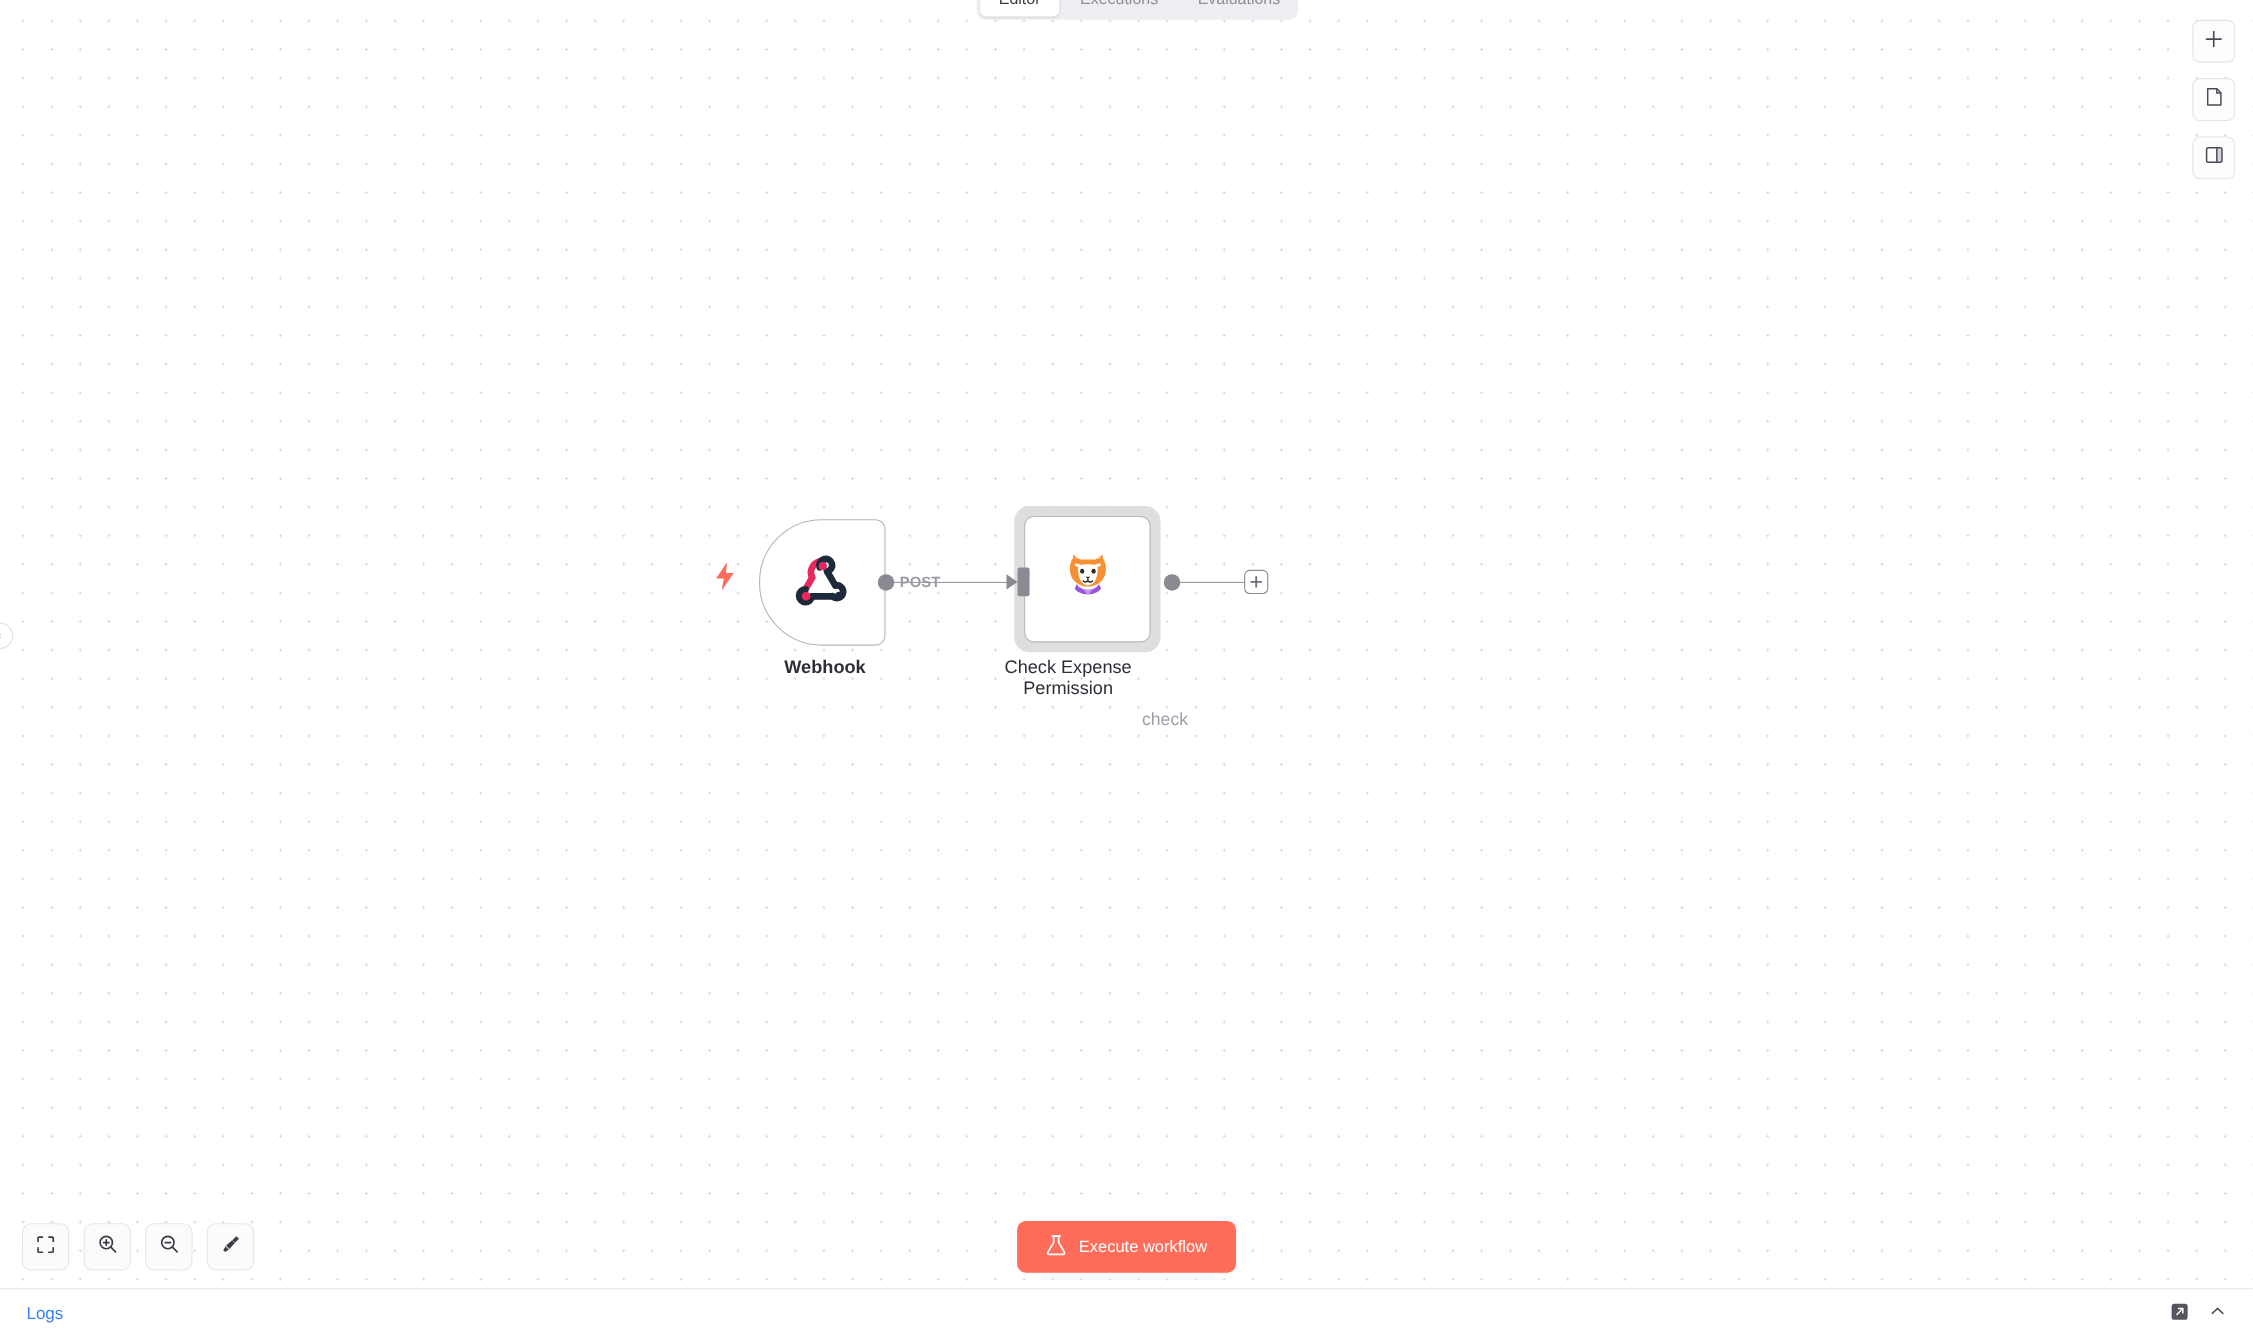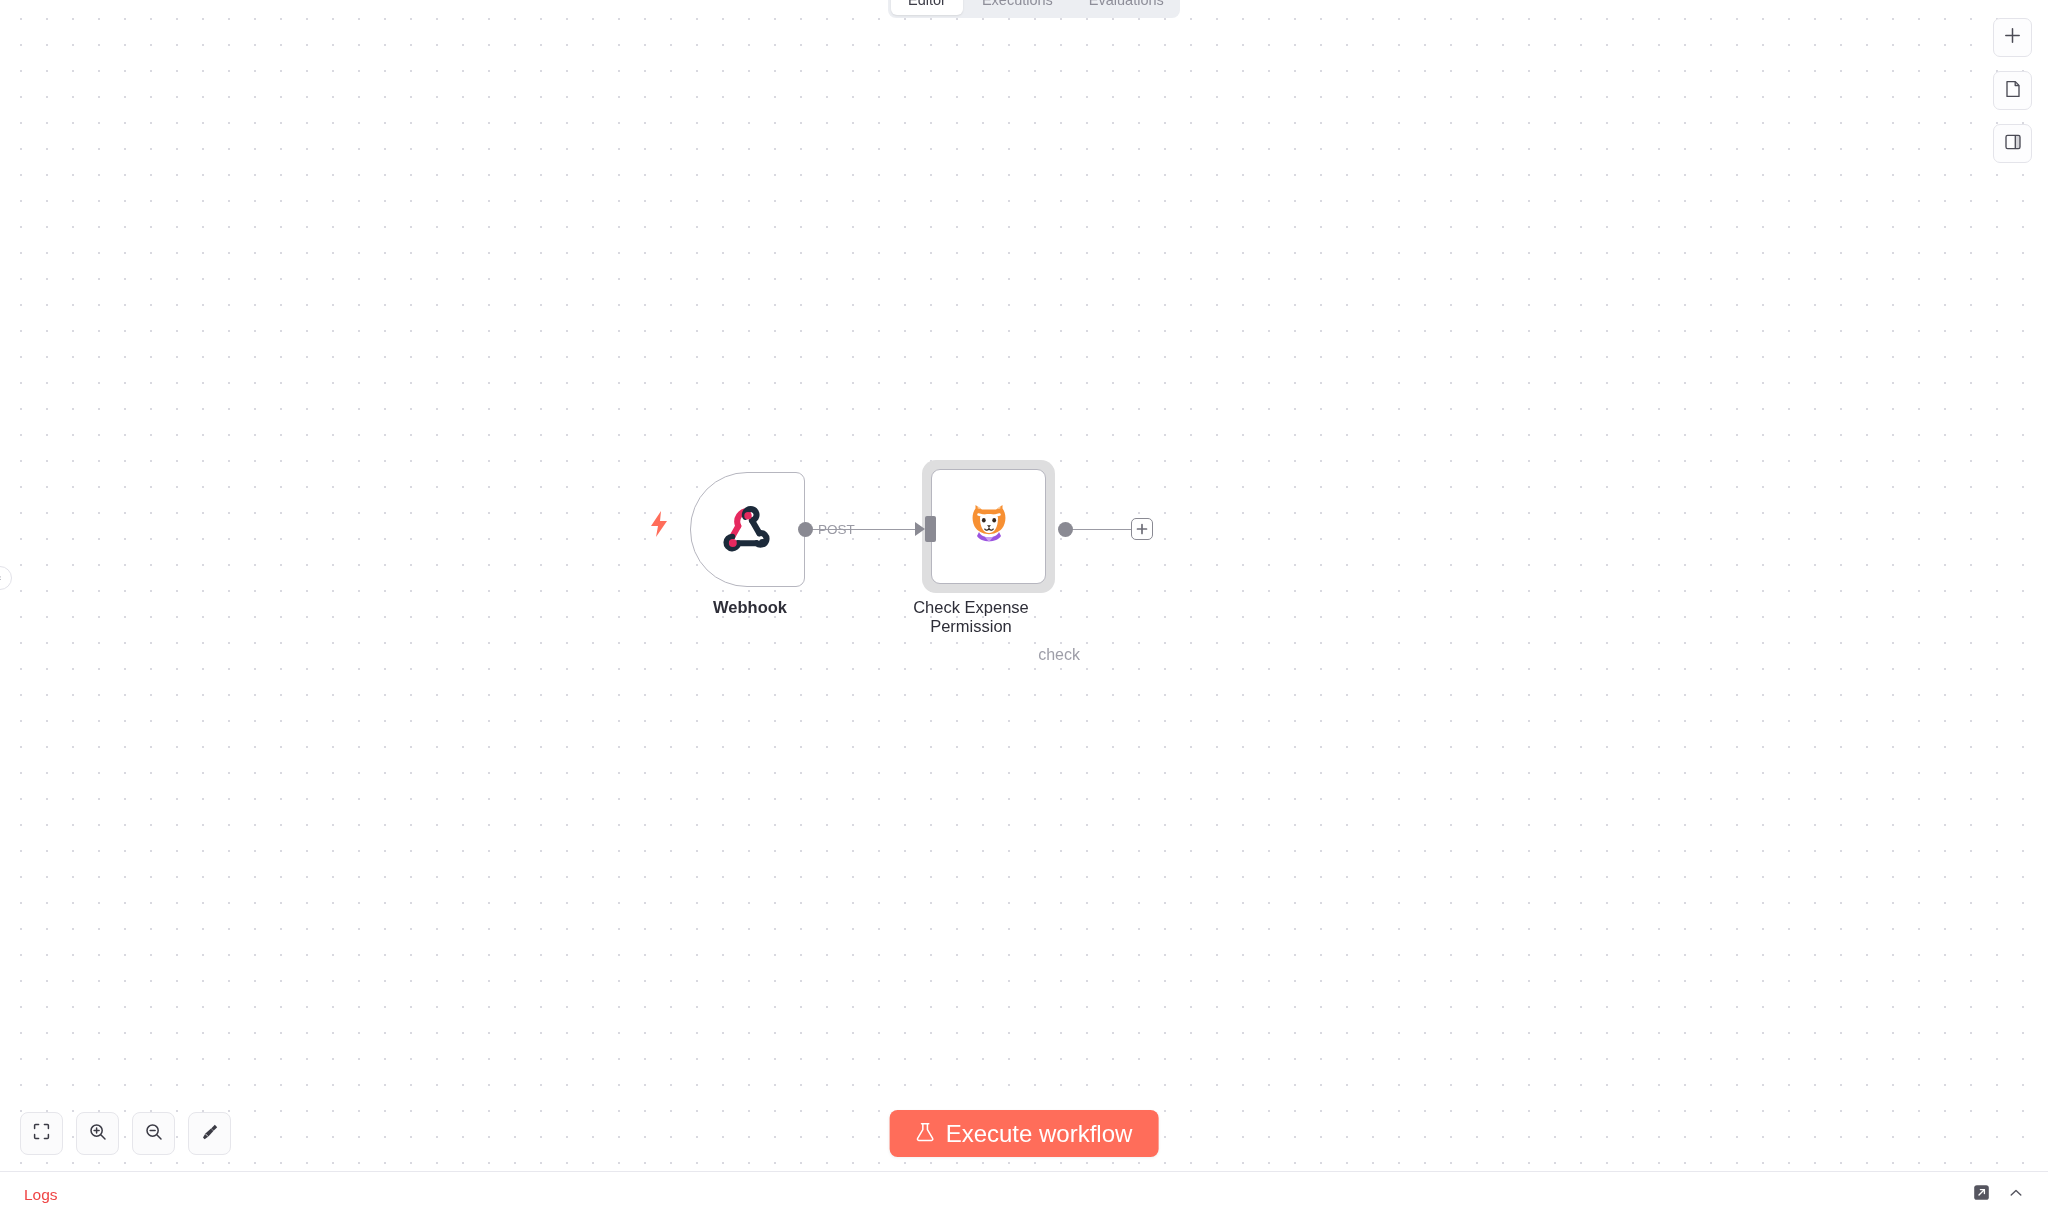--- a/index.html
+++ b/index.html
@@ -93,37 +93,37 @@
     padding: 0 26px;
     background: #ff6d5a;
     border: none; border-radius: 8px;
     display: flex; align-items: center; gap: 11px;
     cursor: pointer;
     z-index: 30;
     box-shadow: 0 1px 3px rgba(0,0,0,.06);
   }
   #execute-btn .lbl {
     color: #ffffff;
-    font-size: 24px;
+    font-size: 15px;
     font-family: "Liberation Sans", sans-serif;
     white-space: nowrap;
   }
 
   
   #logs-bar {
     position: absolute;
     left: 0; bottom: 0;
     width: 2048px; height: 46px;
     background: #ffffff;
     border-top: 1px solid #e8e8ee;
     display: flex; align-items: center;
     padding: 0 24px;
     z-index: 35;
   }
-  #logs-label { font-size: 15.5px; color: #ef4444; }
+  #logs-label { font-size: 15.5px; color: #3b82f6; }
   #logs-right { margin-left: auto; display: flex; align-items: center; gap: 18px; }
 
   
   #left-handle {
     position: absolute;
     left: -12px; top: 566px;
     width: 24px; height: 24px;
     border: 1px solid #e2e2e9;
     border-radius: 50%;
     background: #ffffff;
@@ -264,21 +264,21 @@
           <circle cx="11" cy="36.8" r="3.4" fill="#e6295f"></circle>
           <circle cx="36.6" cy="36.8" r="3.4" fill="#1c2a3a"></circle>
         </svg>
       </span>
     </div>
     <div class="node-label" id="label-webhook">Webhook</div>
 
     <div class="port-dot" style="left:798px; top:522px;"></div>
 
     <div class="edge-line" style="left:806px; top:528.5px; width:110px;"></div>
-    <div class="edge-label" style="left:818px; top:522px;">POST</div>
+    <div class="edge-label" style="left:818px; top:522px;font-weight:bold;">POST</div>
     <div class="edge-arrow" style="left:915px; top:522px;"></div>
 
     <div class="node-halo"></div>
     <div class="port-rect" style="left:925px; top:516px;"></div>
     <div class="node regular">
       <span>
         <svg width="44" height="46" viewBox="0 0 44 46">
 
           <path d="M7 6 L7 2 L14 7 L30 7 L37 2 L37 7
                    C41 12 41 22 36 27

